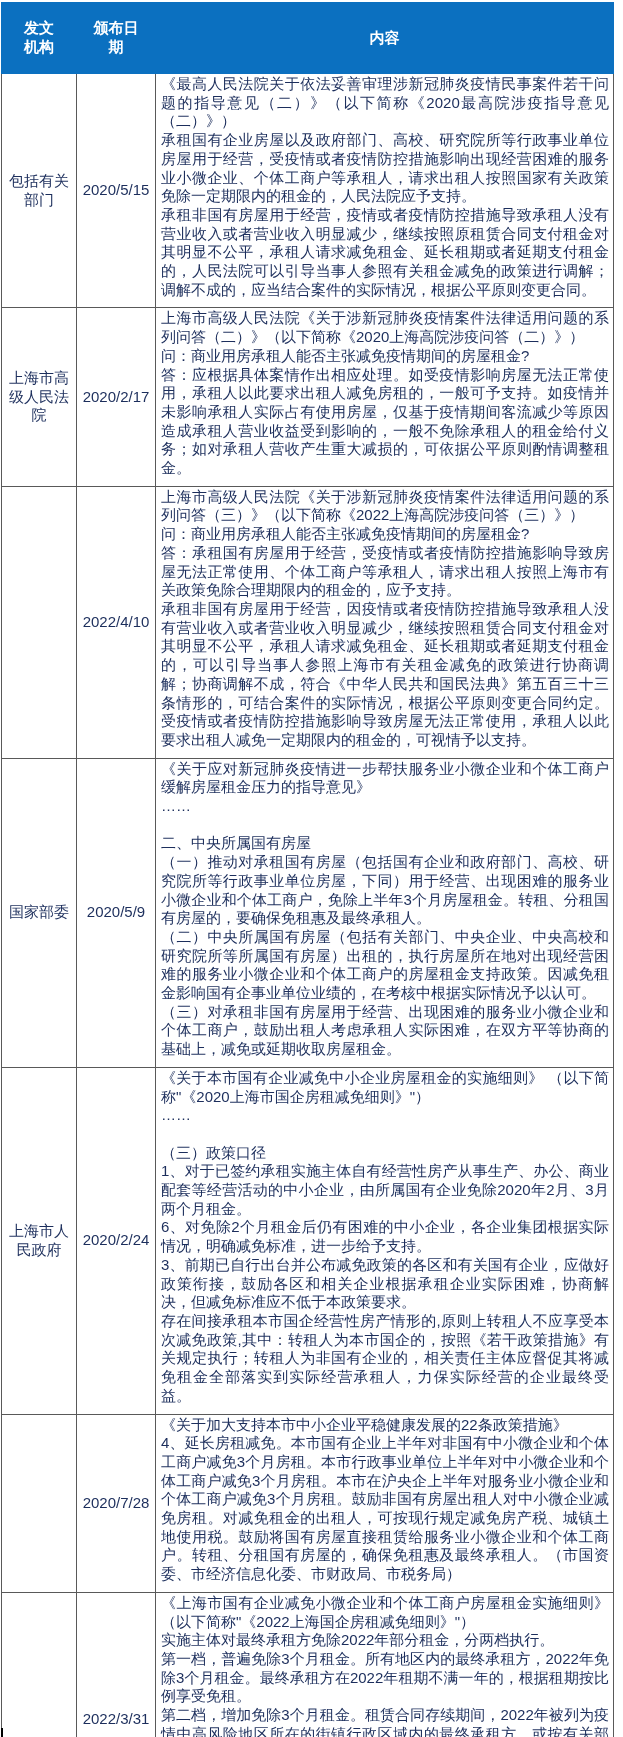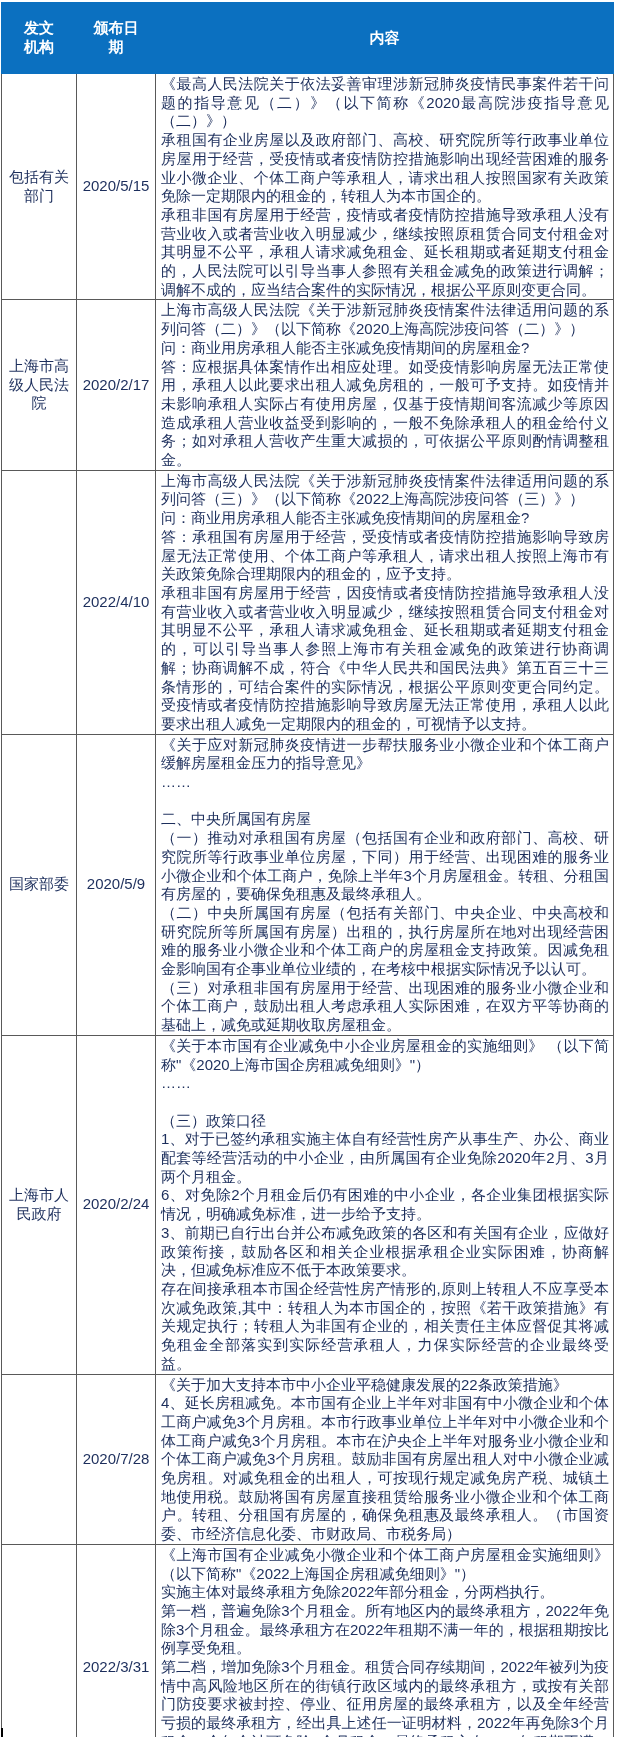--- a/index.html
+++ b/index.html
@@ -40,21 +40,21 @@
     border:1px solid var(--grid);
     font-size:15px;
     line-height:18.7px;
     vertical-align:middle;
   }
   td.org-cell,td.date-cell{
     text-align:center;
     padding:0 2px;
   }
   td.content-cell{
-    padding:1px 4px 0 5px;
+    padding:1px 4px 8px 5px;
   }
   .para{
     text-align:justify;
     text-justify:inter-ideograph;
     word-break:break-all;
   }
   .bottom-tick{
     position:absolute;
     left:1px;
     top:1728px;
@@ -78,21 +78,21 @@
       <th>颁布日期</th>
       <th>内容</th>
     </tr>
   </thead>
   <tbody id="rows">
       <tr>
         <td class="org-cell">包括有关部门</td>
         <td class="date-cell">2020/5/15</td>
         <td class="content-cell">
           <div class="para">《最高人民法院关于依法妥善审理涉新冠肺炎疫情民事案件若干问题的指导意见（二）》（以下简称《2020最高院涉疫指导意见（二）》）</div>
-          <div class="para">承租国有企业房屋以及政府部门、高校、研究院所等行政事业单位房屋用于经营，受疫情或者疫情防控措施影响出现经营困难的服务业小微企业、个体工商户等承租人，请求出租人按照国家有关政策免除一定期限内的租金的，转租人为本市国企的。</div>
+          <div class="para">承租国有企业房屋以及政府部门、高校、研究院所等行政事业单位房屋用于经营，受疫情或者疫情防控措施影响出现经营困难的服务业小微企业、个体工商户等承租人，请求出租人按照国家有关政策免除一定期限内的租金的，人民法院应予支持。</div>
           <div class="para">承租非国有房屋用于经营，疫情或者疫情防控措施导致承租人没有营业收入或者营业收入明显减少，继续按照原租赁合同支付租金对其明显不公平，承租人请求减免租金、延长租期或者延期支付租金的，人民法院可以引导当事人参照有关租金减免的政策进行调解；调解不成的，应当结合案件的实际情况，根据公平原则变更合同。</div>
         </td>
       </tr>
       <tr>
         <td class="org-cell">上海市高级人民法院</td>
         <td class="date-cell">2020/2/17</td>
         <td class="content-cell">
           <div class="para">上海市高级人民法院《关于涉新冠肺炎疫情案件法律适用问题的系列问答（二）》（以下简称《2020上海高院涉疫问答（二）》）</div>
           <div class="para">问：商业用房承租人能否主张减免疫情期间的房屋租金?</div>
           <div class="para">答：应根据具体案情作出相应处理。如受疫情影响房屋无法正常使用，承租人以此要求出租人减免房租的，一般可予支持。如疫情并未影响承租人实际占有使用房屋，仅基于疫情期间客流减少等原因造成承租人营业收益受到影响的，一般不免除承租人的租金给付义务；如对承租人营收产生重大减损的，可依据公平原则酌情调整租金。</div>

